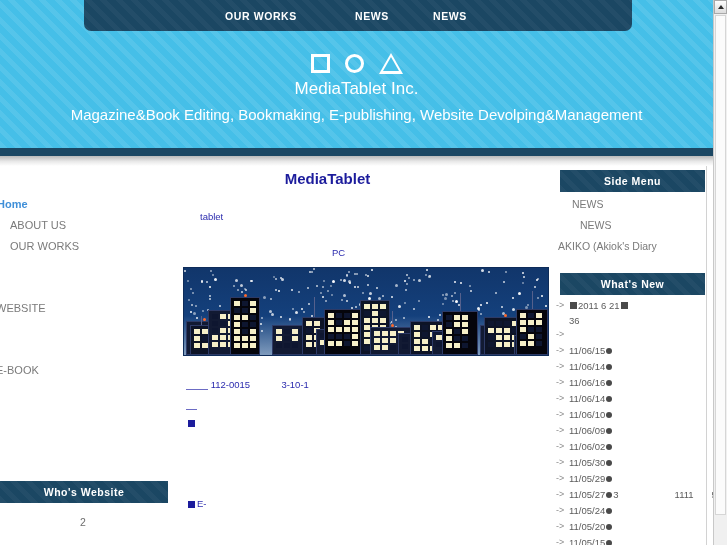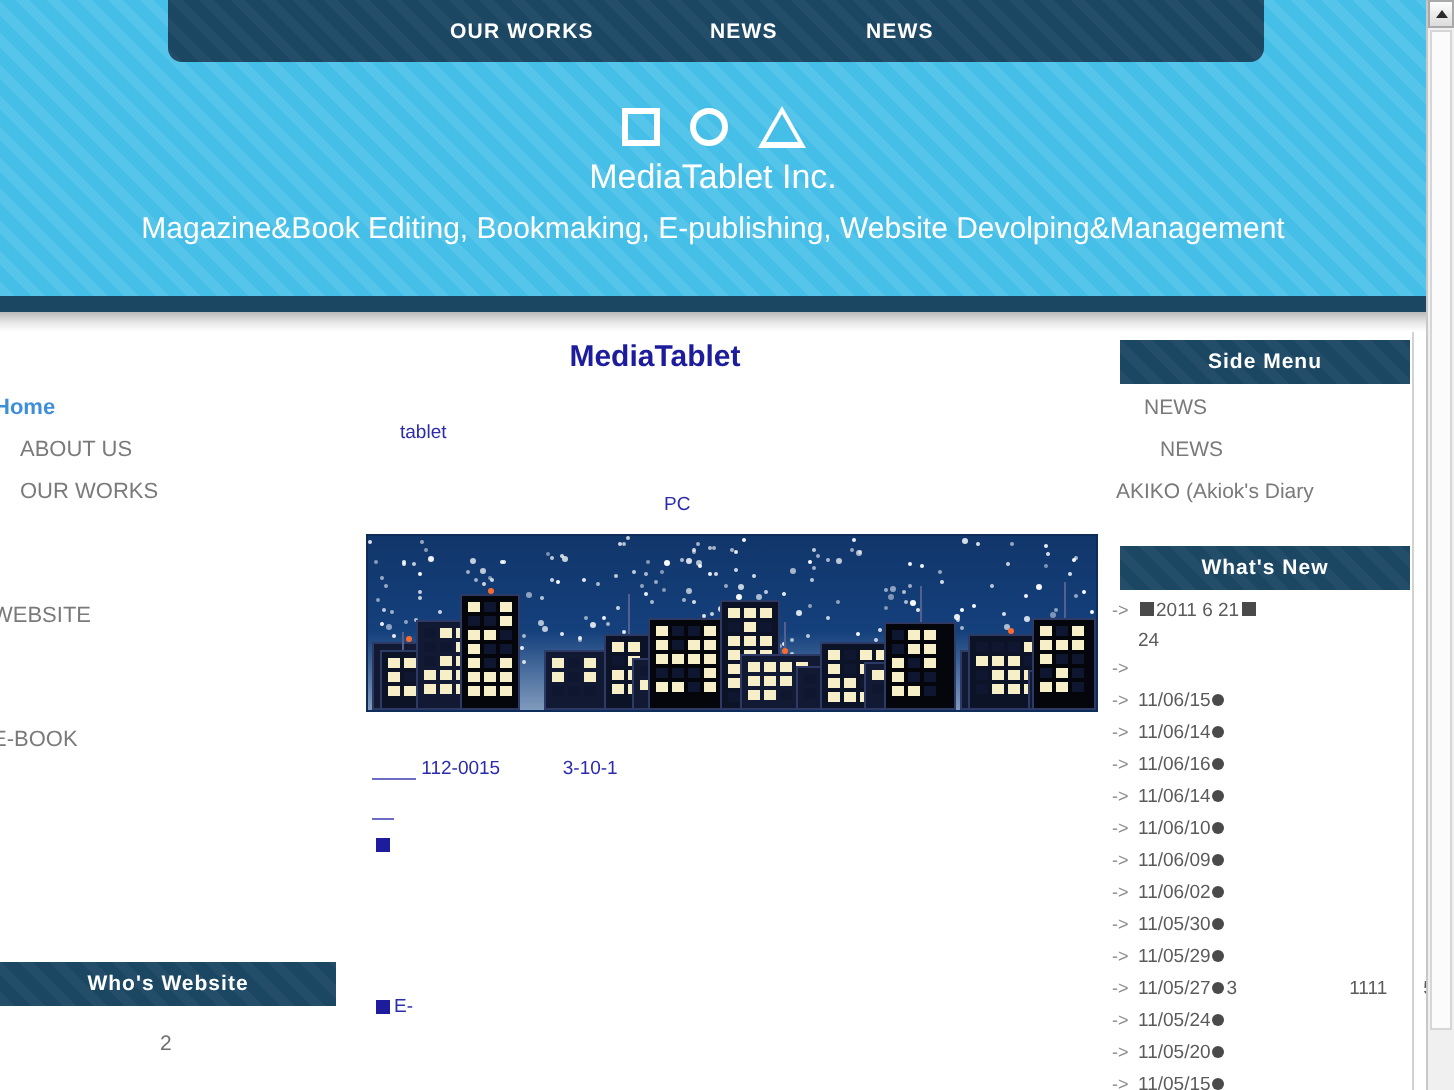--- a/index.html
+++ b/index.html
@@ -940,21 +940,21 @@
   </div>
 
   <a class="side-link" id="sl-0">NEWS</a>
   <a class="side-link" id="sl-1">NEWS</a>
   <a class="side-link" id="sl-2">AKIKO  (Akiok's Diary</a>
 
   <div id="whats-new-list">
       <div class="wn-row tall">
         <span class="wn-arrow">-&gt;</span>
         <span class="wn-text"><span class="sq"></span>2011 6 21<span class="sq"></span></span>
-        <span class="wn-text2">24</span>
+        <span class="wn-text2">36</span>
       </div>
       <div class="wn-row">
         <span class="wn-arrow">-&gt;</span>
       </div>
       <div class="wn-row">
         <span class="wn-arrow">-&gt;</span>
         <span class="wn-text">11/06/15<span class="dot"></span></span>
       </div>
       <div class="wn-row">
         <span class="wn-arrow">-&gt;</span>

